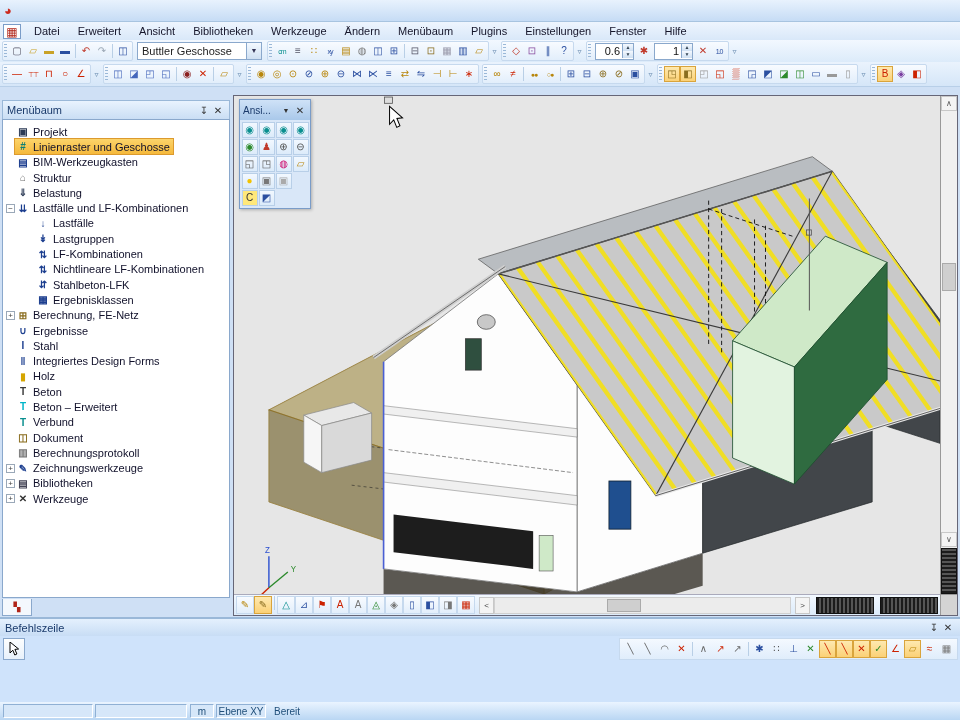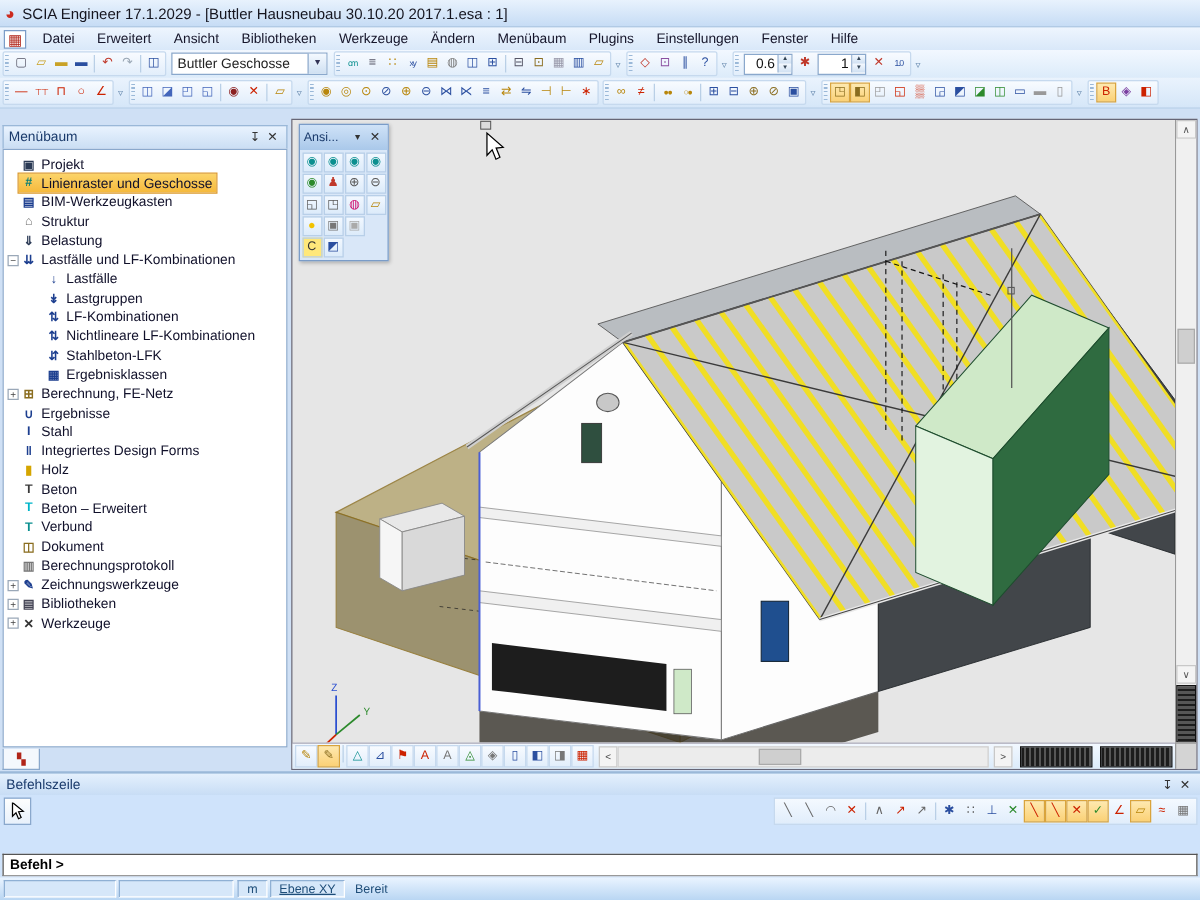--- a/index.html
+++ b/index.html
@@ -98,29 +98,28 @@
   .cmdbody .sp { flex:1; }
   .snapbar { display:flex; align-items:center; height:22px; background:linear-gradient(#f4f9ff,#e0edfb); border:1px solid #c6d9ee; padding:0 2px; }
   .snapbar .tbtn { width:17px; height:18px; }
   .cmdinput { height:18px; margin:0 2px 1px 2px; background:#fff; border:1px solid #555; border-bottom-color:#999;
     font-family:"Liberation Sans",sans-serif; font-size:11px; font-weight:bold; color:#000; padding:0 5px; }
 
   
   .status { position:absolute; left:0; top:702px; width:960px; height:18px;
     background:linear-gradient(#eaf4ff,#b9d6f3); display:flex; align-items:center; color:#1f4e79; }
   .seg { height:14px; background:#d6e7f9; border:1px solid; border-color:#8fb0d4 #fff #fff #8fb0d4; margin-left:3px; display:flex; align-items:center; justify-content:center; font-size:10px; }
-  .seg.s1 { width:90px; } .seg.s2 { width:92px; margin-left:2px; } .seg.s3 { width:24px; } .seg.s4 { width:60px; margin-left:2px;text-decoration:underline; }
+  .seg.s1 { width:90px; } .seg.s2 { width:92px; margin-left:2px; } .seg.s3 { width:24px; } .seg.s4 { width:50px; margin-left:2px; }
   .sbtext { margin-left:8px; font-size:10px; }
 </style>
 </head>
 <body>
 
 <div class="titlebar">
   <span class="logo">◕</span>
-  <span class="ttext">SCIA Engineer 17.1.2029 - [Buttler Hausneubau 30.10.20 2017.1.esa : 1]</span>
 </div>
 
 <div class="menubar">
   <span class="wicon">▦</span>
   <span style="display:flex;">
 
   <span class="mitem"><span>Datei</span></span>
       <span class="mitem"><span>Erweitert</span></span>
       <span class="mitem"><span>Ansicht</span></span>
       <span class="mitem"><span>Bibliotheken</span></span>
@@ -981,21 +980,20 @@
           <span class="g" style="color: rgb(184, 134, 11);">▱</span>
         </span>
         <span class="tbtn">
           <span class="g" style="color: rgb(204, 34, 0);">≈</span>
         </span>
         <span class="tbtn">
           <span class="g" style="color: rgb(119, 119, 119);">▦</span>
         </span>
       </span>
   </div>
-  <input class="cmdinput" value="Befehl &gt;" style="">
 </div>
 
 <div class="status">
   <span class="seg s1"></span>
   <span class="seg s2"></span>
   <span class="seg s3">m</span>
   <span class="seg s4">Ebene XY</span>
   <span class="sbtext">Bereit</span>
 </div>
 

